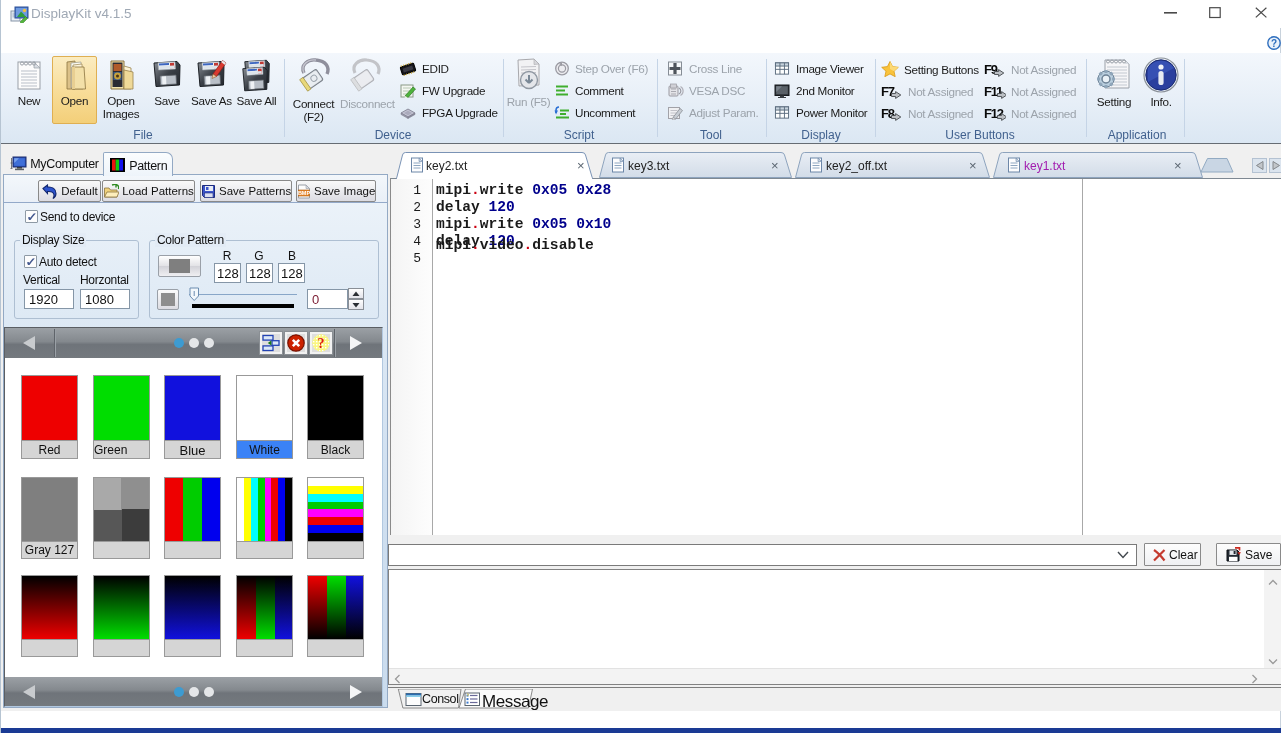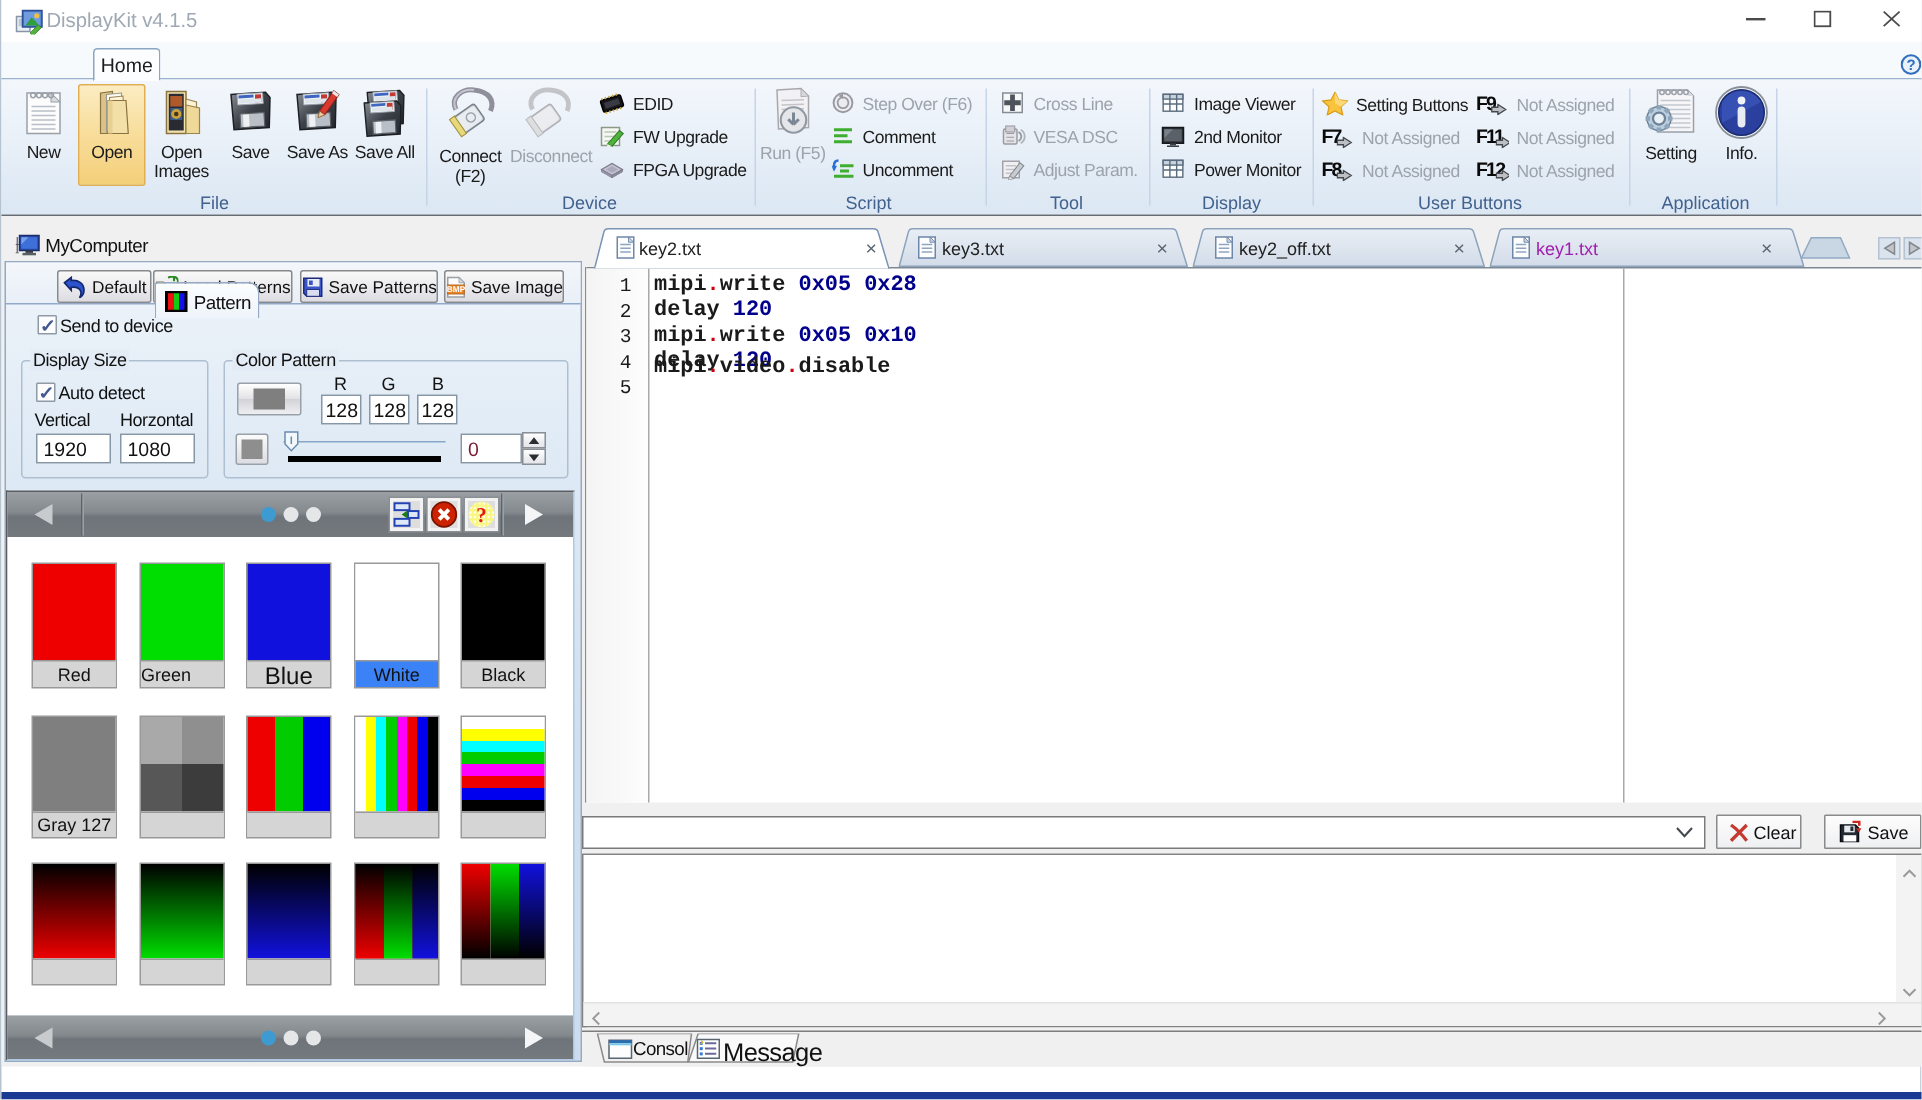--- a/index.html
+++ b/index.html
@@ -19,21 +19,21 @@
 .gsep { top:6px; width:1px; height:78px; background:#c5d4e6; }
 .glabel { top:75px; font-size:12px; color:#41618e; text-align:center; }
 .bigbtn { top:3px; height:68px; text-align:center; color:#1a1a1a; font-size:11.7px; letter-spacing:-0.3px; }
 .bigbtn .lb { margin-top:0px; line-height:13px; }
 .graytext { color:#9ca3ab !important; }
 .smallrow { height:16px; font-size:11.7px; letter-spacing:-0.3px; color:#1a1a1a; white-space:nowrap; }
 .smallrow svg { vertical-align:-3px; margin-right:5px; }
 
 #mainbg { left:0; top:144px; width:1281px; height:567px; background:#f0f0f0; }
 
-.ltab { height:22px; background:linear-gradient(#f6f9fc,#dfe9f3); border:1px solid #93a9c4; border-bottom:none; border-radius:2px 2px 0 0; font-size:12px; color:#111; white-space:nowrap;margin-top:36px; }
+.ltab { height:22px; background:linear-gradient(#f6f9fc,#dfe9f3); border:1px solid #93a9c4; border-bottom:none; border-radius:2px 2px 0 0; font-size:12px; color:#111; white-space:nowrap; }
 #lbody { left:2px; top:174px; width:385px; height:534px; background:linear-gradient(#eef4fa 0%,#dce8f4 30%,#cfdff0 60%,#cadcee); border:1px solid #93a9c4; }
 .pbtn { height:22px; background:linear-gradient(#f9f9f9,#e8e8ec 60%,#dcdce2); border:1px solid #898989; border-radius:2px; font-size:11.5px; color:#111; text-align:center; padding-top:3px; white-space:nowrap; overflow:hidden; }
 .pbtn svg { vertical-align:-4px; margin-right:3px; }
 .cb { width:13px; height:13px; background:#fdfdfd; border:1px solid #8e9aa5; border-radius:1px; }
 .cb:after { content:"✓"; position:absolute; left:1px; top:-1px; font-size:12px; color:#44598f; font-weight:bold; transform:scaleX(1.1); }
 .grpbox { border:1px solid #aebfd2; border-radius:3px; }
 .tinput { background:#fff; border:1px solid #8596a7; font-size:13px; color:#111; padding:2px 0 0 4px; }
 .graybar { background:linear-gradient(#9ba0a5 0%,#84898e 45%,#6f747a 55%,#74797e); }
 #edcontent { left:390px; top:178px; width:891px; height:357px; background:#fff; border-top:1px solid #7e8892; }
 .lnum { position:absolute; width:24px; text-align:right; color:#1a1a1a; font-family:"Liberation Mono",monospace; font-size:13px; }
@@ -107,23 +107,20 @@
     <svg class="abs" style="left:1163px;top:12px" width="14" height="3">
         <rect x="0" y="0" width="13" height="1.6" fill="#4a4a4a"></rect>
       </svg>
     <svg class="abs" style="left:1208px;top:7px" width="13" height="12">
         <rect x="0.7" y="0.7" width="10.5" height="9.8" fill="none" stroke="#4a4a4a" stroke-width="1.2"></rect>
       </svg>
     <svg class="abs" style="left:1254px;top:7px" width="13" height="12">
         <path d="M0.8 0.8 L11.4 10.4 M11.4 0.8 L0.8 10.4" stroke="#4a4a4a" stroke-width="1.2"></path>
       </svg>
   </div>
-  <div class="abs" id="tabrow">
-      <div class="abs" id="hometab">Home</div>
-    </div>
   <div class="abs" id="ribbon">
 
     <div class="abs bigbtn" style="left:7px;width:42px;">
       <svg width="30" height="34" style="margin-top:2px">
           <rect x="4" y="4" width="22" height="27" fill="#fcfcfc" stroke="#9aa0a8"></rect>
           <path d="M20 4 L26 10 L20 10 Z" fill="#d8dce2" stroke="#9aa0a8" stroke-width="0.7"></path>
           <g stroke="#b9bfc8" stroke-width="1">
             <line x1="7" y1="13" x2="23" y2="13"></line>
             <line x1="7" y1="16" x2="23" y2="16"></line>
             <line x1="7" y1="19" x2="23" y2="19"></line>
@@ -564,21 +561,21 @@
   <div class="abs" style="left:20px;top:375px;width:57px;height:84px;border:1px solid #999;">
       <div style="height:64px;background:#ee0000;"></div>
       <div class="cap" style="height:18px;background:#d5d5d5;font-size:12px;color:#111;text-align:center;padding-top:2px;border-top:1px solid #999;">Red</div>
     </div>
   <div class="abs" style="left:92px;top:375px;width:57px;height:84px;border:1px solid #999;">
       <div style="height:64px;background:#00dd00;"></div>
       <div class="cap" style="height:18px;background:#d5d5d5;font-size:12px;color:#111;text-align:left;padding-top:2px;border-top:1px solid #999;">Green</div>
     </div>
   <div class="abs" style="left:163px;top:375px;width:57px;height:84px;border:1px solid #999;">
       <div style="height:64px;background:#1111dd;"></div>
-      <div class="cap" style="height:18px;background:#d5d5d5;font-size:16px;color:#111;text-align:center;padding-top:2px;border-top:1px solid #999;">Blue</div>
+      <div class="cap" style="height:18px;background:#d5d5d5;font-size:13px;color:#111;text-align:center;padding-top:2px;border-top:1px solid #999;">Blue</div>
     </div>
   <div class="abs" style="left:235px;top:375px;width:57px;height:84px;border:1px solid #999;">
       <div style="height:64px;background:#ffffff;"></div>
       <div class="cap" style="height:18px;background:#3b82f6;font-size:12px;color:#111;text-align:center;padding-top:2px;border-top:1px solid #999;">White</div>
     </div>
   <div class="abs" style="left:306px;top:375px;width:57px;height:84px;border:1px solid #999;">
       <div style="height:64px;background:#000000;"></div>
       <div class="cap" style="height:18px;background:#d5d5d5;font-size:12px;color:#111;text-align:center;padding-top:2px;border-top:1px solid #999;">Black</div>
     </div>
 

